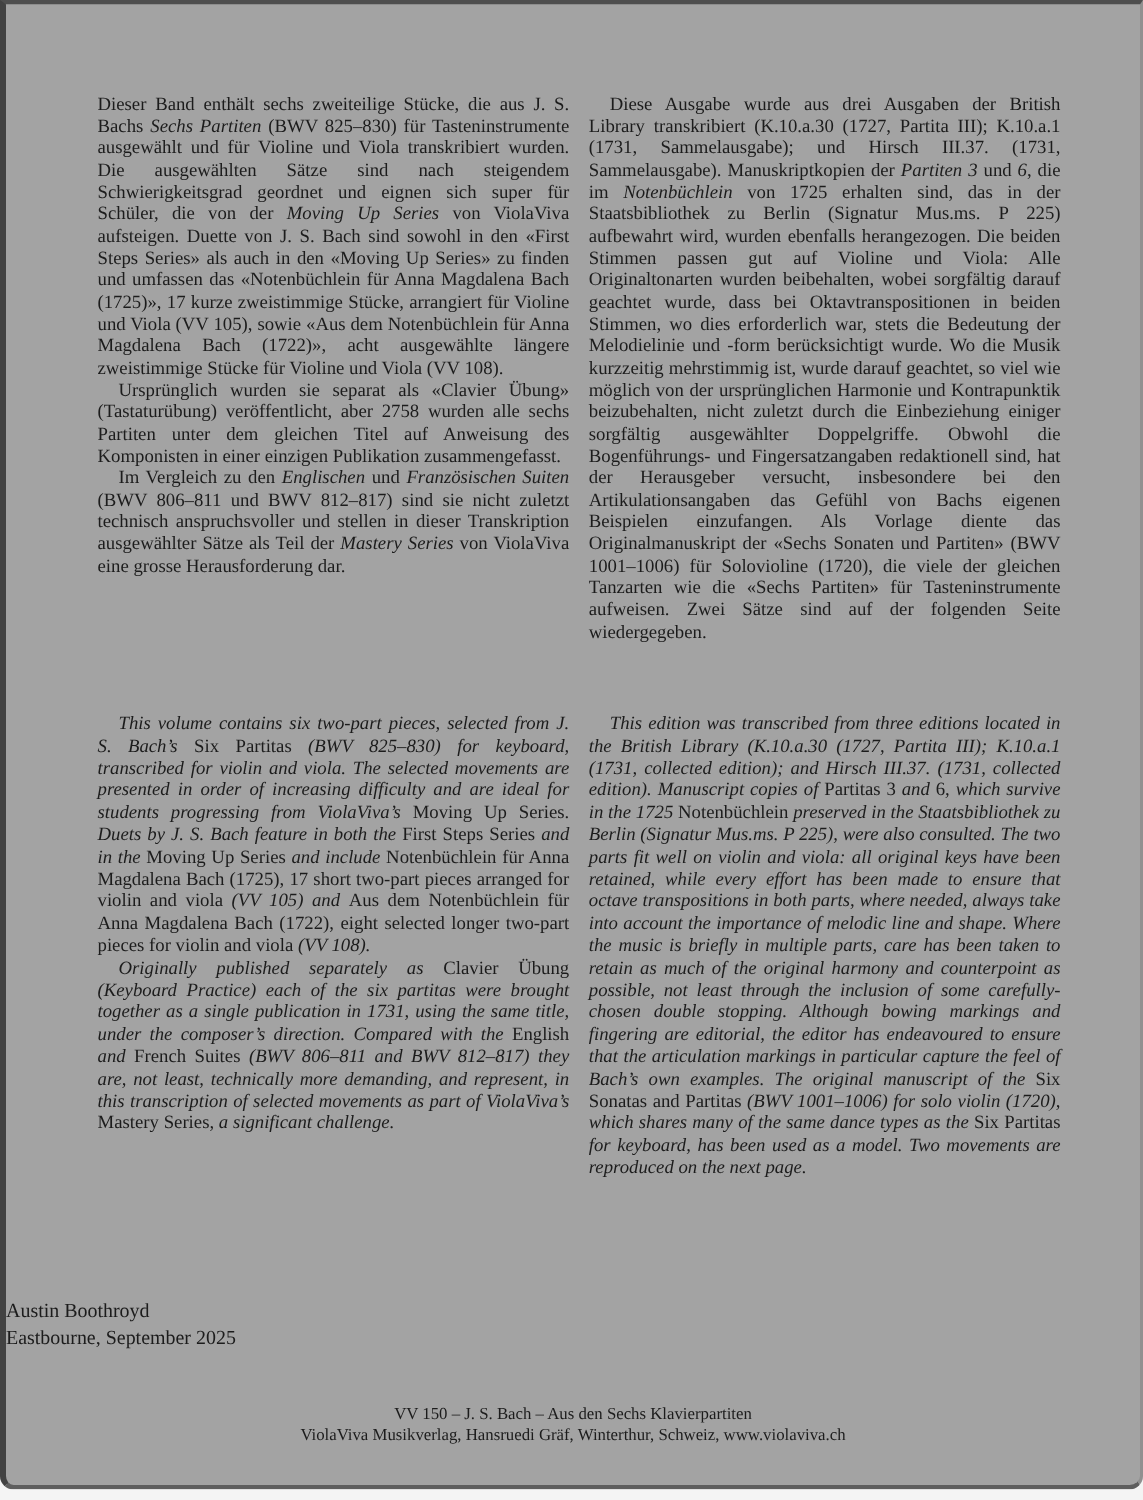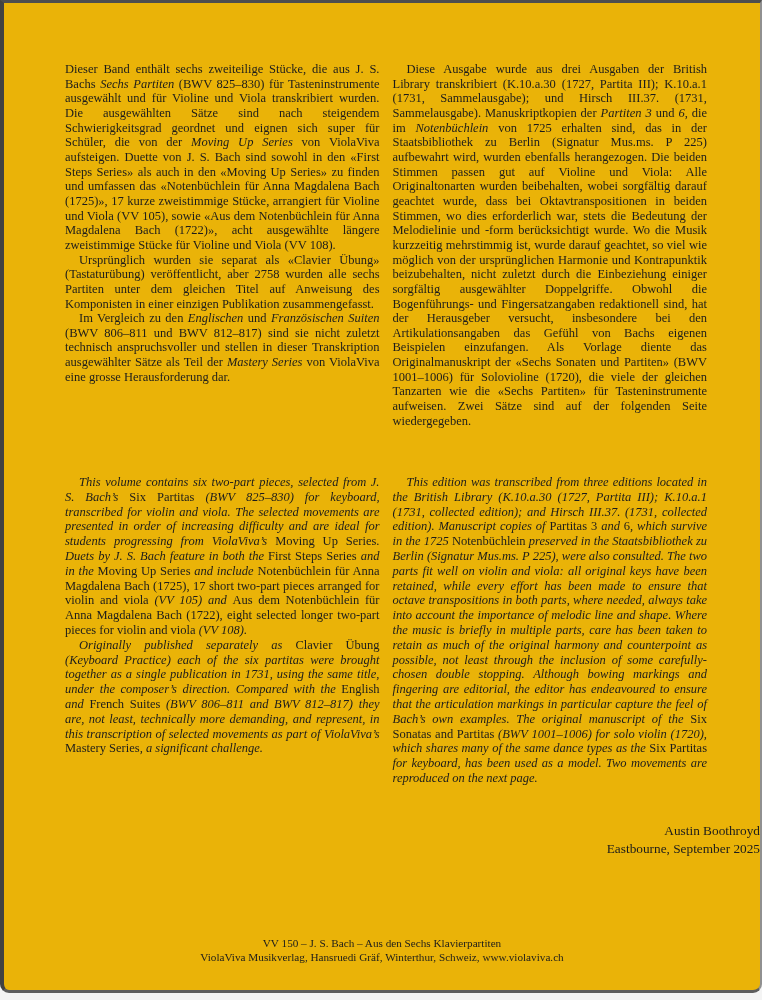--- a/index.html
+++ b/index.html
@@ -9,21 +9,21 @@
     height: 1000px;
     background: #f4f4f4;
     overflow: hidden;
     font-family: "Liberation Serif", "DejaVu Serif", serif;
   }
   .page {
     position: relative;
     width: 762px;
     height: 993px;
     box-sizing: border-box;
-    background: #eab308;
+    background: #a3a3a3;
     border-left: 4px solid #424242;
     border-top: 3px solid #4e4e4e;
     border-right: 2px solid #909090;
     border-bottom: 3px solid #5e5e5e;
     border-radius: 0 0 9px 9px;
     color: #1c1c1c;
   }
   .cols {
     position: absolute;
     left: 61px;
@@ -43,22 +43,22 @@
   }
   .cols-english .col { line-height: 14.8px; }
   .col p { margin: 0; }
   .col p.indent { text-indent: 14px; }
   .it { font-style: italic; }
   .rm { font-style: normal; }
   .signature {
     position: absolute;
     left: 0;
     right: 0;
-    top: 819px;
-    text-align: right;
+    top: 862px;
+    text-align: left;
     font-size: 13.3px;
     line-height: 17.5px;
   }
   .footer {
     position: absolute;
     left: 0;
     right: 0;
     top: 934px;
     text-align: center;
     font-size: 11.2px;

